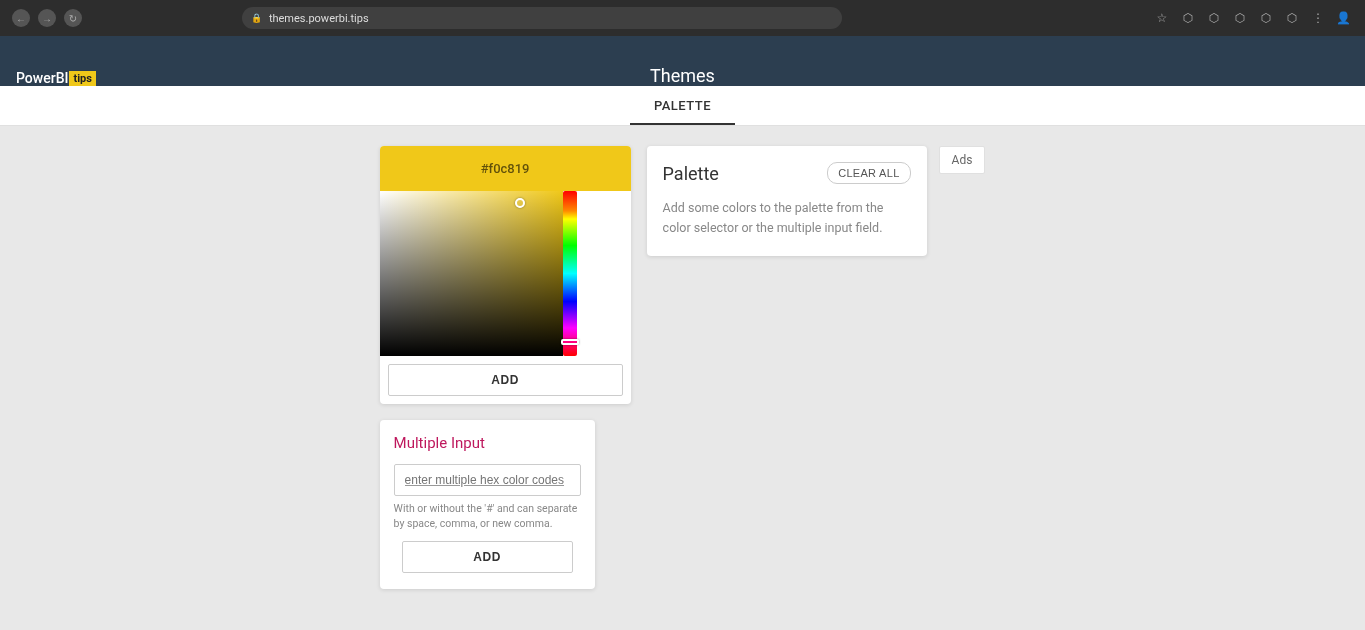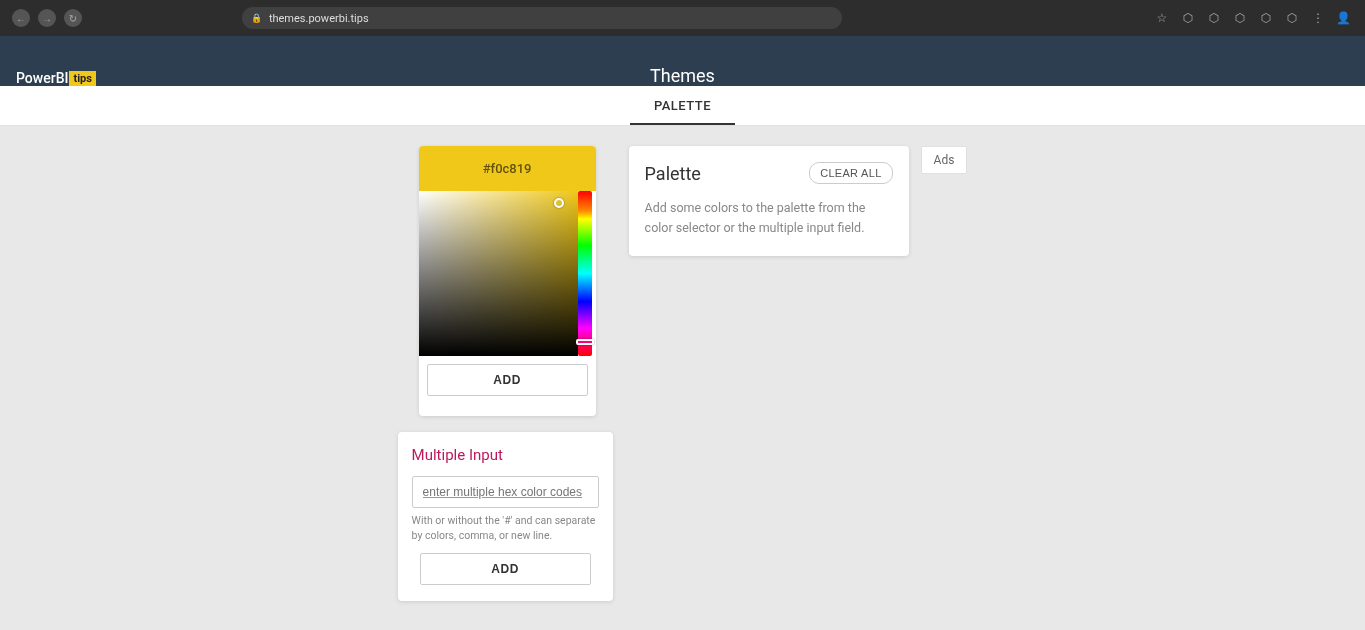--- a/index.html
+++ b/index.html
@@ -126,23 +126,22 @@
 
     
     .card {
       background: white;
       border-radius: 4px;
       box-shadow: 0 1px 4px rgba(0,0,0,0.12);
       overflow: hidden;
     }
 
     .color-picker-card {
-      width: 177px;
-      padding-bottom: 16px;
-      margin-left: 21px;
+      width: 251px;
+      padding-bottom: 4px;
     }
 
     
     .color-preview-bar {
       height: 45px;
       background: #f0c819;
       display: flex;
       align-items: center;
       justify-content: center;
     }
@@ -389,21 +388,21 @@
           <div class="hue-cursor" style="top: 148px;"></div>
         </div>
       </div>
 
       <button class="add-btn">ADD</button>
     </div>
 
     <div class="card multiple-input-card">
       <div class="section-title">Multiple Input</div>
       <input class="hex-input" type="text" placeholder="enter multiple hex color codes" style="">
-      <p class="input-hint">With or without the '#' and can separate by colors, comma, or new line.</p>
+      <p class="input-hint">With or without the '#' and can separate by space, comma, or new comma.</p>
       <button class="add-btn">ADD</button>
     </div>
 
   </div>
 
   <div class="palette-and-ads">
 
     <div class="card palette-card">
       <div class="palette-header">
         <span class="palette-title">Palette</span>

